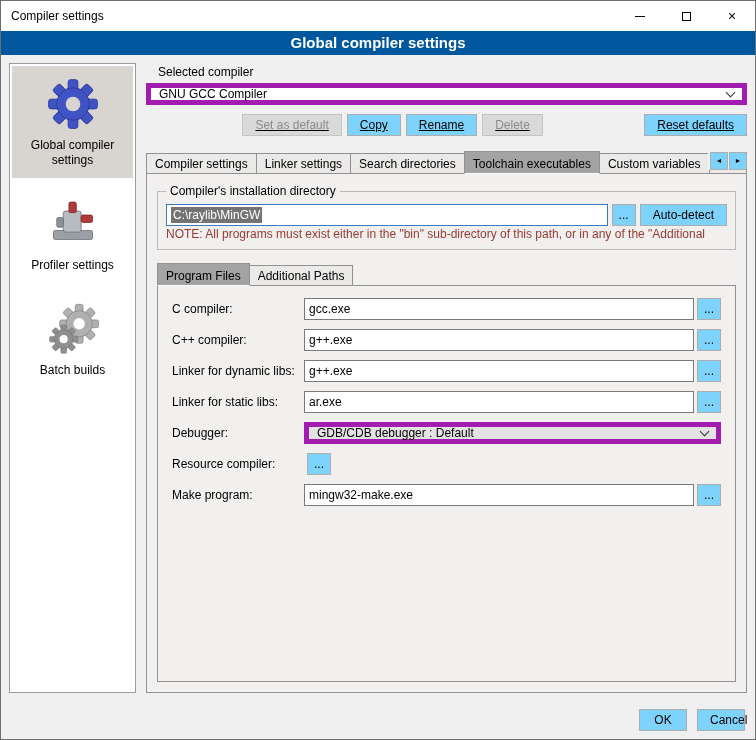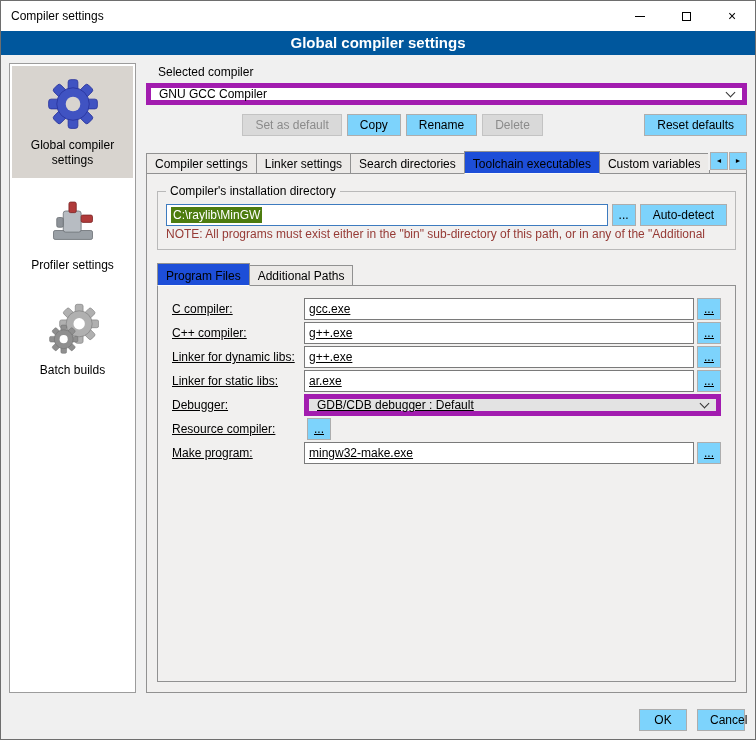--- a/index.html
+++ b/index.html
@@ -33,46 +33,46 @@
   
   .main { flex: 1; display: flex; flex-direction: column; min-width: 0; }
   .sec-label { margin: 2px 12px 4px; }
 
   .combo { height: 22px; background: #fff; border: 5px solid #a21caf; display: flex; align-items: center; padding: 0 8px; cursor: default; }
   .combo.gray { background: #e3e3e3; }
   .chevron { width: 7px; height: 7px; border-right: 1.5px solid #333; border-bottom: 1.5px solid #333; transform: rotate(45deg); margin-left: auto; margin-top: -4px; flex: none; }
 
   button { font-family: "Liberation Sans", sans-serif; font-size: 12px; height: 22px; padding: 0 12px; background: #7dd3fc; border: 1px solid #adadad; cursor: default; white-space: nowrap; }
   button.disabled { color: #8b8b8b; background: #d9d9d9; border-color: #c3c3c3; }
-  .btn-row { display: flex; gap: 5px; margin-top: 9px; align-items: center; }
+  .btn-row { display: flex; gap: 5px; margin-top: 9px; align-items: center; text-decoration: underline; }
   .btn-row .push { margin-left: auto; }
 
   
   .tabs { display: flex; align-items: flex-end; margin-top: 14px; position: relative; height: 23px; flex: none; }
   .tab { padding: 3px 8px 2px; background: #eceae8; border: 1px solid #919191; border-bottom: none; margin-right: -1px; white-space: nowrap; height: 20px; }
-  .tab.active { background: #1d4ed8; height: 23px; padding-top: 5px; position: relative; z-index: 2; margin-bottom: -1px; border-bottom: 1px solid #fafafa; }
+  .tab.active { background: #a3a3a3; height: 23px; padding-top: 5px; position: relative; z-index: 2; margin-bottom: -1px; border-bottom: 1px solid #fafafa; }
   .tab-arrows { position: absolute; right: 0; top: 2px; display: flex; gap: 1px; z-index: 3; background: #f0f0f0; padding-left: 2px; }
   .tab-arrow { width: 18px; height: 18px; padding: 0; font-size: 7px; line-height: 16px; }
 
   .tabpanel { border: 1px solid #919191; background: #f1f0ef; flex: 1; padding: 10px; display: flex; flex-direction: column; min-height: 0; }
 
   
   fieldset.group { border: 1px solid #b9b9b9; padding: 6px 8px 8px; }
   fieldset.group legend { padding: 0 4px; margin-top: 24px; }
   .install-row { display: flex; gap: 4px; align-items: center; }
   .text-input { height: 22px; background: #fff; border: 1px solid #7a7a7a; display: flex; align-items: center; padding: 0 4px; overflow: hidden; white-space: nowrap; }
   .text-input.focused { border-color: #3d7bbf; flex: 1; }
-  .sel-text { background: #4d7c0f; color: #fff; padding: 1px 2px; }
+  .sel-text { background: #737373; color: #fff; padding: 1px 2px; }
   .browse-btn { width: 24px; padding: 0; flex: none; }
   .note { margin-top: 1px; color: #963A35; white-space: nowrap; overflow: hidden; }
 
   .inner-tabs { margin-top: 12px; }
   .inner-panel { border: 1px solid #919191; background: #f1f0ef; flex: 1; padding: 12px 14px; display: flex; flex-direction: column; min-height: 0; }
 
-  .frow { display: flex; align-items: center; margin-bottom: 2px; flex: none; text-decoration: underline; }
+  .frow { display: flex; align-items: center; margin-bottom: 9px; flex: none; }
   .flabel { width: 132px; flex: none; }
   .frow .text-input { flex: 1; }
   .frow .browse-btn { margin-left: 3px; }
   .frow .combo { flex: 1; }
 
   
   .footer { height: 38px; flex: none; display: flex; justify-content: flex-end; align-items: center; gap: 10px; padding: 0 10px; }
   .footer button { width: 48px; }
 </style>
 </head>

